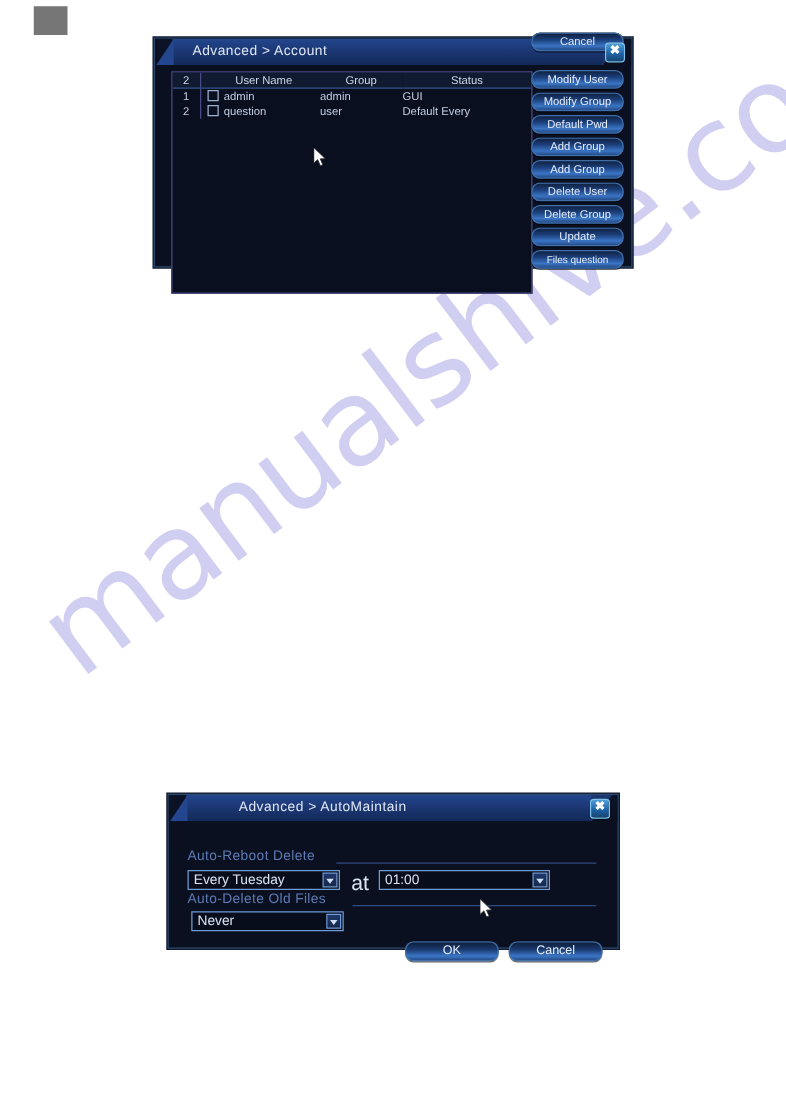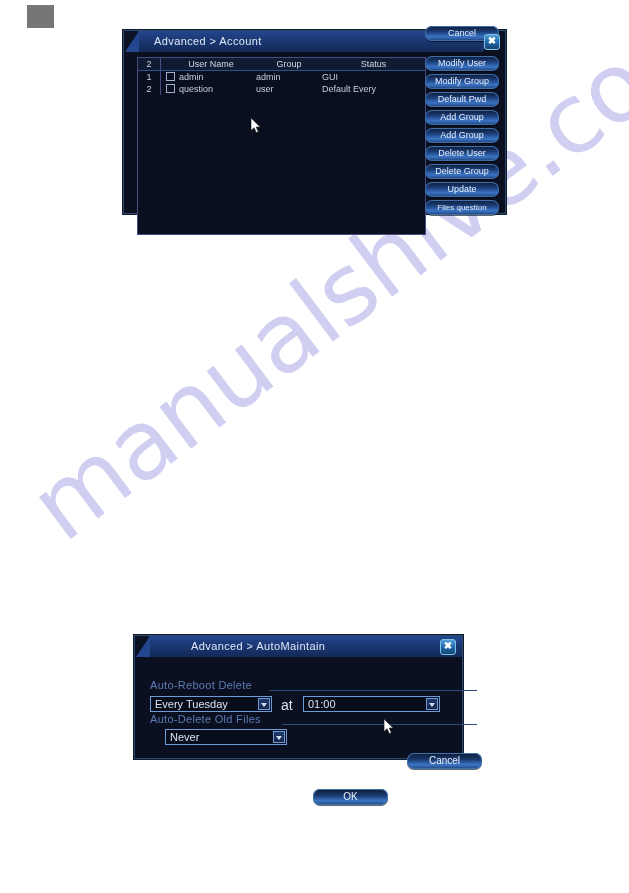--- a/index.html
+++ b/index.html
@@ -223,21 +223,21 @@
     z-index: 30;
     width: 11px;
     height: 16px;
     pointer-events: none;
   }
 
   
   #dialog-automaintain {
     left: 134px;
     top: 635px;
-    width: 329px;
+    width: 361px;
     height: 124px;
   }
   #dialog-automaintain .dlg-title-banner { width: 325px; }
   #dialog-automaintain .dlg-close { right: 6px; }
 
   .am-section-label {
     position: absolute;
     color: #5d7bb5;
     font-size: 11px;
     white-space: nowrap;
@@ -279,21 +279,21 @@
     position: absolute;
     left: 2px; top: 4px;
     width: 0; height: 0;
     border-style: solid;
     border-width: 4px 3px 0 3px;
     border-color: #cfe0f5 transparent transparent transparent;
   }
   .am-at-label {
     position: absolute;
     color: #d9e4f5;
-    font-size: 14px;
+    font-size: 17px;
   }
   .am-btn {
     position: absolute;
     width: 75px;
     height: 16px;
     border: none;
     border-radius: 7px;
     color: #e9f1fc;
     font-size: 10px;
     font-family: "Liberation Sans", sans-serif;
@@ -403,25 +403,25 @@
     <div class="am-at-label" style="left:146px; top:40px;">at</div>
 
     <div class="dvr-select" style="left:168px; top:39px; width:137px;">
       <div class="sel-value">01:00</div>
       <div class="sel-arrow"></div>
     </div>
 
     <div class="am-section-label" style="left:15px; top:56px;">Auto-Delete Old Files</div>
     <div class="am-rule" style="left:147px; top:67px; width:195px;"></div>
 
-    <div class="dvr-select" style="left:30px; top:72px; width:122px;">
+    <div class="dvr-select" style="left:18px; top:72px; width:122px;">
       <div class="sel-value">Never</div>
       <div class="sel-arrow"></div>
     </div>
 
-    <button class="am-btn" style="left:178px; top:96px;margin-top:36px;">OK</button>
+    <button class="am-btn" style="left:189px; top:96px;">OK</button>
     <button class="am-btn" style="left:272px; top:96px;">Cancel</button>
 
     <svg class="cursor" style="left:249px; top:62px;" viewBox="0 0 11 16">
       <polygon points="0,0 0,12.5 3.1,9.7 5.3,14.6 7.3,13.7 5.2,9.1 9.2,8.9" fill="#ffffff" stroke="#2b2b2b" stroke-width="0.7"></polygon>
     </svg>
   </div>
 </div>
 
 </body></html>

